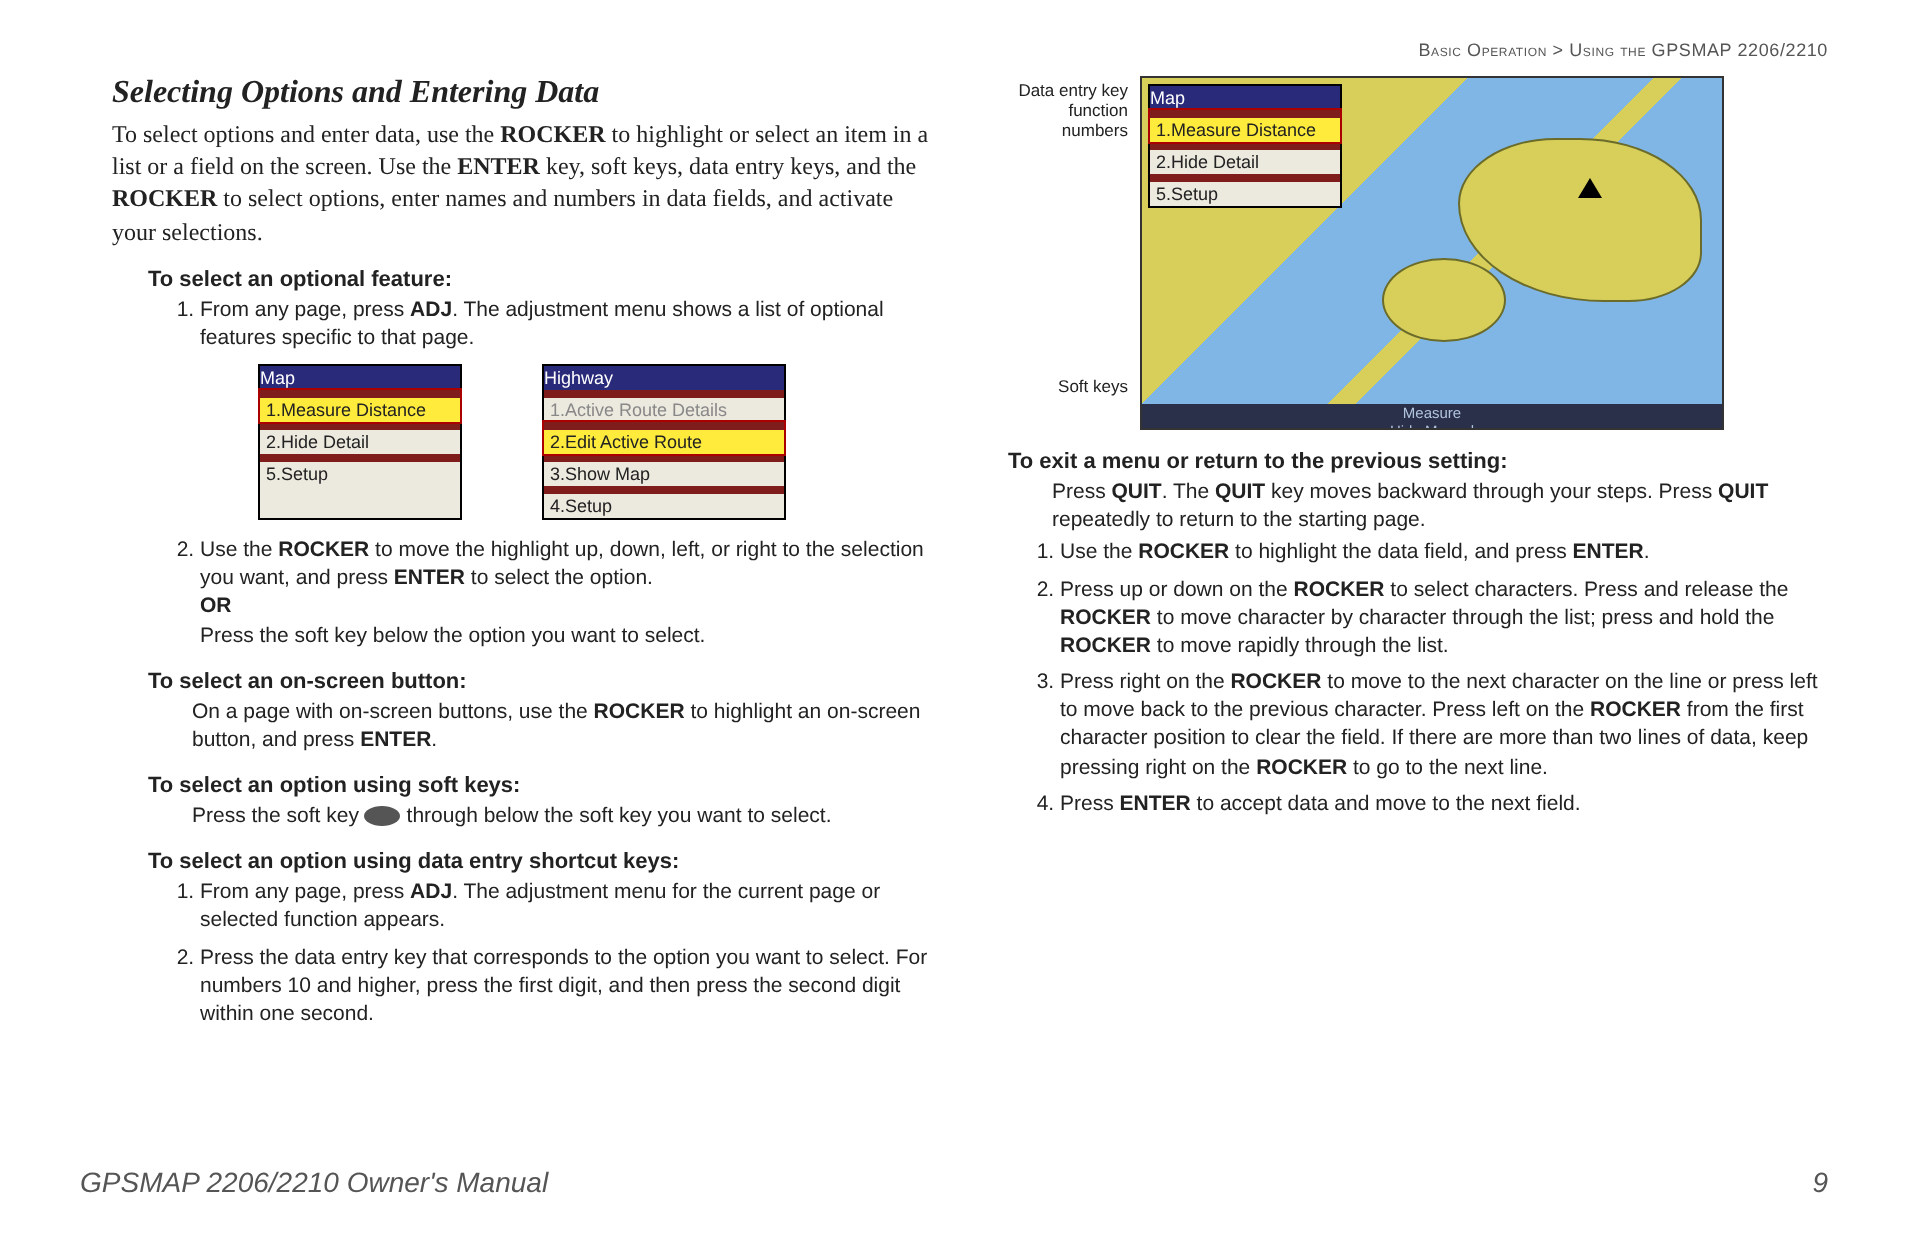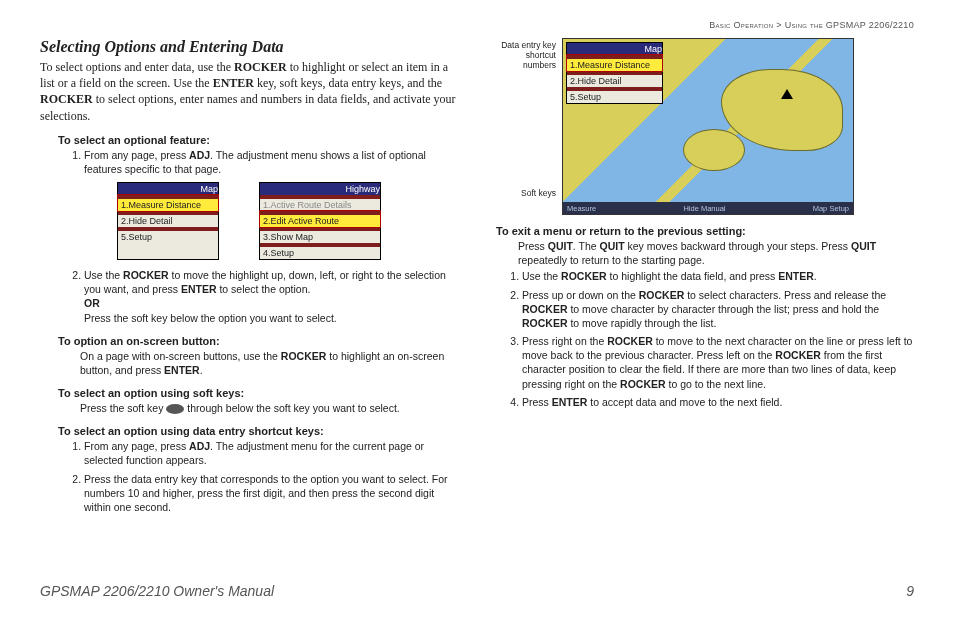--- a/index.html
+++ b/index.html
@@ -24,20 +24,21 @@
     text-align: right;
     font-size: 9px;
     letter-spacing: 0.3px;
     color: #555;
     margin-bottom: 8px;
   }
   .breadcrumb .caps { font-variant: small-caps; }
   .columns {
     display: flex;
     gap: 38px;
+    margin-left: 16px;
   }
   .col {
     flex: 1;
     min-width: 0;
   }
   h2.title {
     font-style: italic;
     font-weight: bold;
     font-size: 16px;
     margin: 0 0 3px 0;
@@ -75,21 +76,21 @@
   }
   .menu-box {
     border: 1px solid #000;
     font-size: 9px;
     width: 100px;
     background: #ece9df;
   }
   .menu-title {
     background: #2a2a7a;
     color: #fff;
-    text-align: right;
+    text-align: left;
     font-size: 9px;
     padding: 1px 0;
   }
   .menu-row {
     border-top: 4px solid #7f1d1d;
     padding: 1px 3px;
     white-space: nowrap;
   }
   .menu-row.sel {
     background: #ffeb3b;
@@ -124,21 +125,21 @@
   }
   .map-menu {
     position: absolute;
     top: 3px; left: 3px;
     z-index: 5;
   }
   .map-softbar {
     position:absolute; bottom:0; left:0; right:0;
     background:#2a2f4a; height:12px;
     display:flex; justify-content:space-between; align-items:center;
-    padding:0 4px; font-size:7.5px; color:#b0c4de;
+    padding:0 4px; font-size:7.5px; color:#b0c4de;flex-direction:column;
   }
   .oval {
     display:inline-block; width:18px; height:10px; background:#555; border-radius:50%; vertical-align:middle;
   }
   .note {
     font-family: Georgia, serif;
     font-size: 12px;
     margin-top: 4px;
     line-height:1.35;
   }
@@ -188,37 +189,37 @@
       </div>
 
       <ol class="steps" start="2">
         <li>
           <span>Use the </span><span class="kb">ROCKER</span><span> to move the highlight up, down, left, or right to the selection you want, and press </span><span class="kb">ENTER</span><span> to select the option.</span><br>
           <span class="kb">OR</span><br>
           <span>Press the soft key below the option you want to select.</span>
         </li>
       </ol>
 
-      <div class="sub">To option an on-screen button:</div>
+      <div class="sub">To select an on-screen button:</div>
       <div class="indent-body">On a page with on-screen buttons, use the <b>ROCKER</b> to highlight an on-screen button, and press <b>ENTER</b>.</div>
 
       <div class="sub">To select an option using soft keys:</div>
       <div class="indent-body"><span>Press the soft key </span><span class="oval"></span><span> through below the soft key you want to select.</span></div>
 
       <div class="sub">To select an option using data entry shortcut keys:</div>
       <ol class="steps">
         <li>From any page, press <b>ADJ</b>. The adjustment menu for the current page or selected function appears.</li>
         <li>Press the data entry key that corresponds to the option you want to select. For numbers 10 and higher, press the first digit, and then press the second digit within one second.</li>
       </ol>
     </div>
 
     <div class="col">
       <div class="screenshot-wrap">
         <div class="callouts">
-          <div class="c1">Data entry key shortcut numbers</div>
+          <div class="c1">Data entry key function numbers</div>
           <div class="c2">Soft keys</div>
         </div>
         <div class="map-shot">
           <div class="island" style="top:30px; right:10px; width:120px; height:80px; border-radius:40% 50% 30% 60%"></div>
           <div class="island" style="top:90px; left:120px; width:60px; height:40px; border-radius:50%"></div>
           <div style="position:absolute; top:50px; right:60px; width:0;height:0;border-left:6px solid transparent;border-right:6px solid transparent;border-bottom:10px solid #000"></div>
           <div class="menu-box map-menu" style="width:95px">
             <div class="menu-title">Map</div>
             <div class="menu-row sel">1.Measure Distance</div>
             <div class="menu-row">2.Hide Detail</div>

